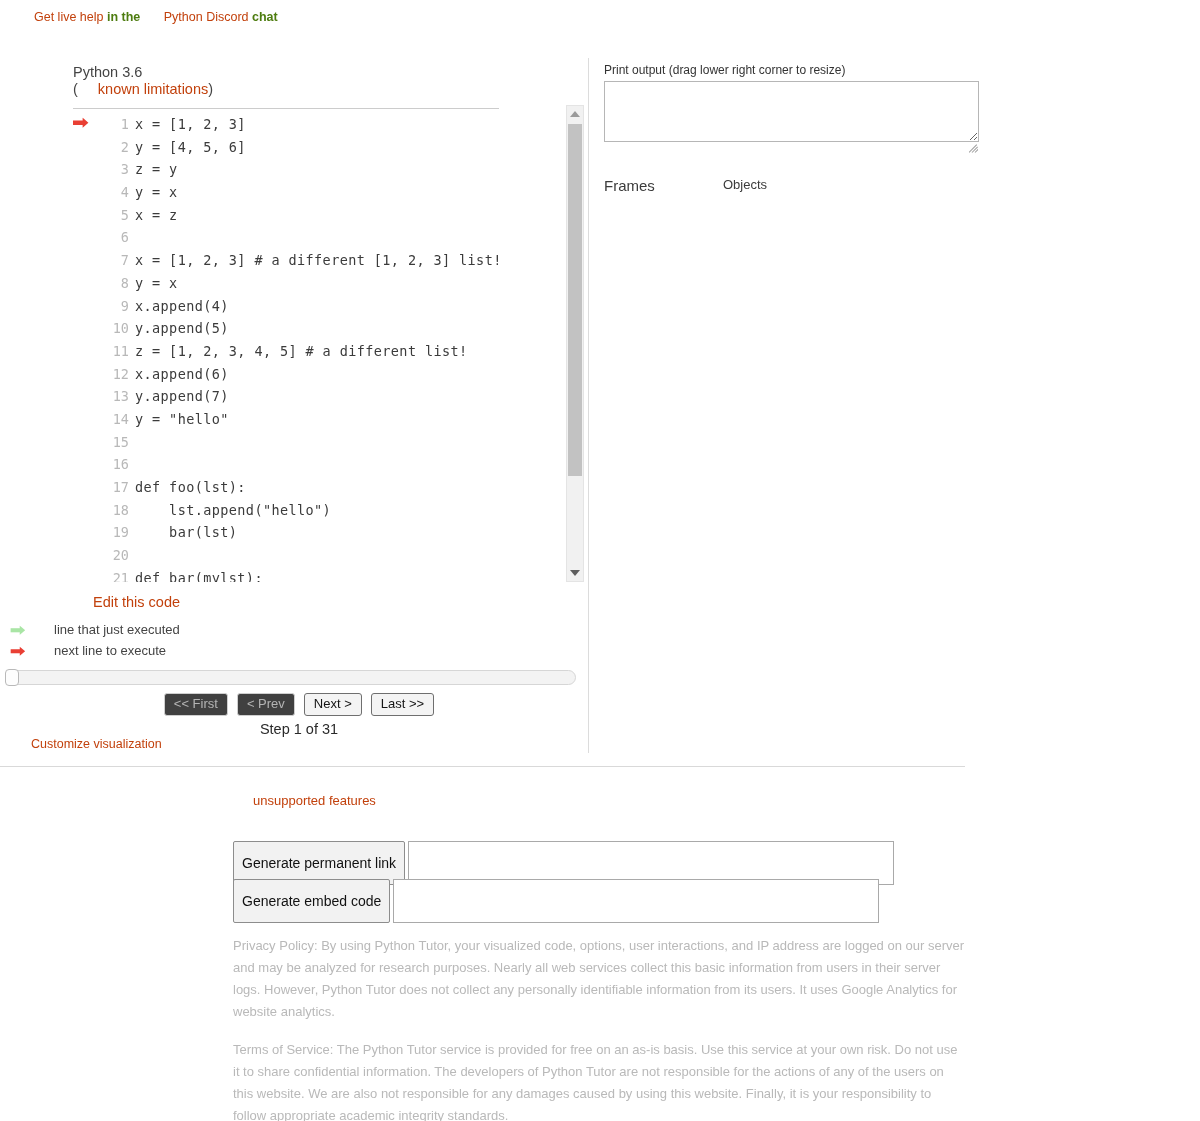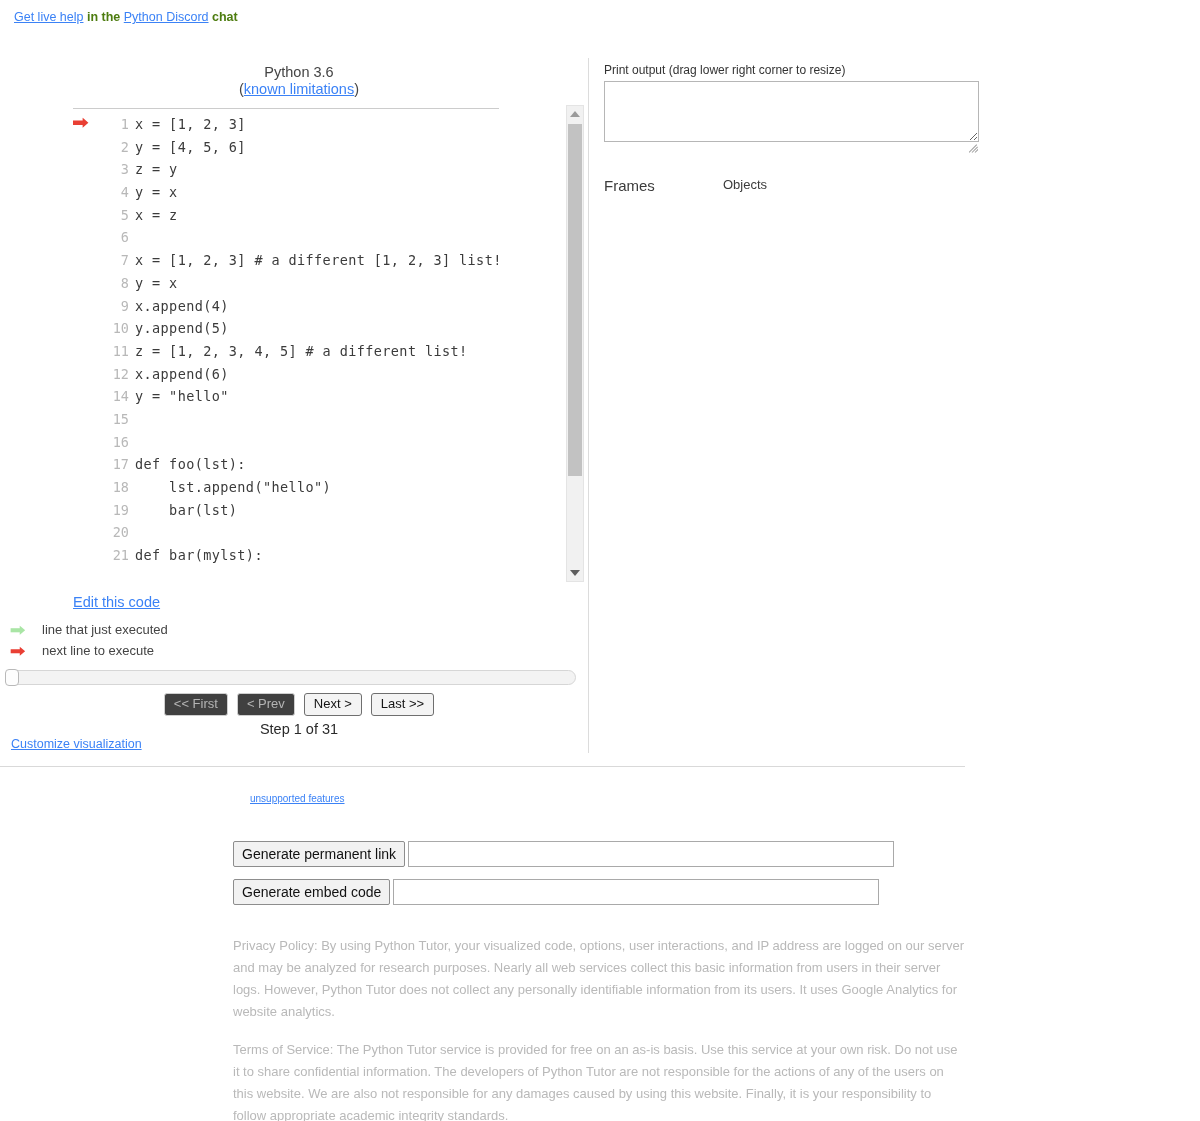--- a/index.html
+++ b/index.html
@@ -10,23 +10,23 @@
   body {
     width: 1200px;
     height: 1121px;
     position: relative;
     font-family: "Liberation Sans", sans-serif;
     font-size: 13px;
     color: #000000;
     overflow: hidden;
   }
   a, .link {
-    color: #3b82f6;
-    text-decoration: underline;
+    color: #c2410c;
     cursor: pointer;
+    margin-left: 20px;
   }
 
   
   #help-bar {
     position: absolute;
     left: 14px;
     top: 10px;
     font-size: 12.5px;
     font-weight: bold;
     color: #222;
@@ -34,21 +34,20 @@
   }
   #help-bar .plain { font-weight: bold; color: #4d7c0f; }
   #help-bar a { font-weight: normal; }
 
   
   #code-header {
     position: absolute;
     left: 73px;
     top: 64px;
     width: 452px;
-    text-align: center;
     font-size: 14.5px;
     color: #444;
     line-height: 17px;
   }
   #code-header .ver { display: block; }
   #code-header .lim { display: block; }
 
   #code-hr {
     position: absolute;
     left: 73px;
@@ -182,21 +181,21 @@
   .legend-arrow {
     display: inline-block;
     width: 24px;
     font-size: 15px;
     font-weight: bold;
     transform: scaleX(1.2);
     transform-origin: left center;
   }
   .legend-arrow.just { color: #a9e5a5; }
   .legend-arrow.next { color: #e93f34; }
-  .legend-label { margin-left: 8px; }
+  .legend-label { margin-left: 20px; }
 
   
   #step-slider {
     position: absolute;
     left: 6px;
     top: 670px;
     width: 570px;
     height: 15px;
     background: #f3f3f3;
     border: 1px solid #d6d6d6;
@@ -315,37 +314,37 @@
   #bottom-hr {
     position: absolute;
     left: 0px;
     top: 766px;
     width: 965px;
     height: 1px;
     background: #d9d9d9;
   }
   #unsupported-link {
     position: absolute;
-    left: 250px;
+    left: 233px;
     top: 793px;
-    font-size: 10px;
+    font-size: 13px;
   }
 
   .gen-row {
     position: absolute;
     left: 233px;
     display: flex;
     align-items: stretch;
   }
   #gen-link-row { top: 841px; }
   #gen-embed-row { top: 879px; }
   .gen-btn {
     font-family: "Liberation Sans", sans-serif;
     font-size: 14px;
-    padding: 4px 8px;
+    padding: 13px 8px;
     background: #f2f2f2;
     border: 1px solid #8d8d8d;
     border-radius: 2px;
     color: #111;
     cursor: pointer;
     white-space: nowrap;
   }
   .gen-input {
     font-family: "Liberation Sans", sans-serif;
     font-size: 13px;
@@ -389,20 +388,21 @@
     <div class="code-line"><div class="arrow-cell"></div><div class="lineno">3</div><div class="codetext">z = y</div></div>
     <div class="code-line"><div class="arrow-cell"></div><div class="lineno">4</div><div class="codetext">y = x</div></div>
     <div class="code-line"><div class="arrow-cell"></div><div class="lineno">5</div><div class="codetext">x = z</div></div>
     <div class="code-line"><div class="arrow-cell"></div><div class="lineno">6</div><div class="codetext"></div></div>
     <div class="code-line"><div class="arrow-cell"></div><div class="lineno">7</div><div class="codetext">x = [1, 2, 3] # a different [1, 2, 3] list!</div></div>
     <div class="code-line"><div class="arrow-cell"></div><div class="lineno">8</div><div class="codetext">y = x</div></div>
     <div class="code-line"><div class="arrow-cell"></div><div class="lineno">9</div><div class="codetext">x.append(4)</div></div>
     <div class="code-line"><div class="arrow-cell"></div><div class="lineno">10</div><div class="codetext">y.append(5)</div></div>
     <div class="code-line"><div class="arrow-cell"></div><div class="lineno">11</div><div class="codetext">z = [1, 2, 3, 4, 5] # a different list!</div></div>
     <div class="code-line"><div class="arrow-cell"></div><div class="lineno">12</div><div class="codetext">x.append(6)</div></div>
+    <div class="code-line"><div class="arrow-cell"></div><div class="lineno">13</div><div class="codetext">y.append(7)</div></div>
     <div class="code-line"><div class="arrow-cell"></div><div class="lineno">14</div><div class="codetext">y = "hello"</div></div>
     <div class="code-line"><div class="arrow-cell"></div><div class="lineno">15</div><div class="codetext"></div></div>
     <div class="code-line"><div class="arrow-cell"></div><div class="lineno">16</div><div class="codetext"></div></div>
     <div class="code-line"><div class="arrow-cell"></div><div class="lineno">17</div><div class="codetext">def foo(lst):</div></div>
     <div class="code-line"><div class="arrow-cell"></div><div class="lineno">18</div><div class="codetext">    lst.append("hello")</div></div>
     <div class="code-line"><div class="arrow-cell"></div><div class="lineno">19</div><div class="codetext">    bar(lst)</div></div>
     <div class="code-line"><div class="arrow-cell"></div><div class="lineno">20</div><div class="codetext"></div></div>
     <div class="code-line"><div class="arrow-cell"></div><div class="lineno">21</div><div class="codetext">def bar(mylst):</div></div>
   </div>
 

